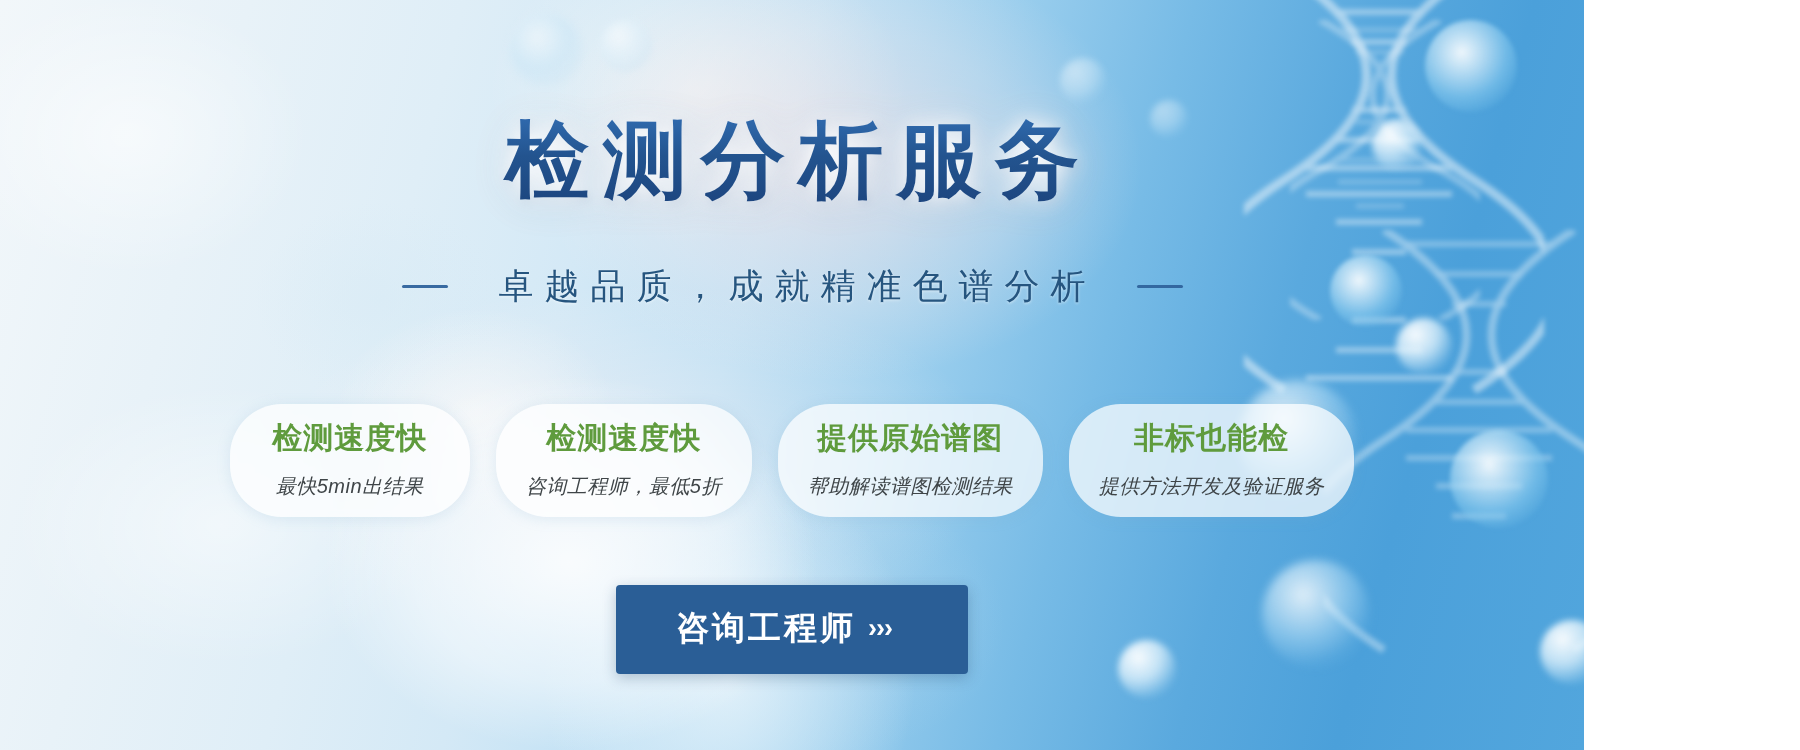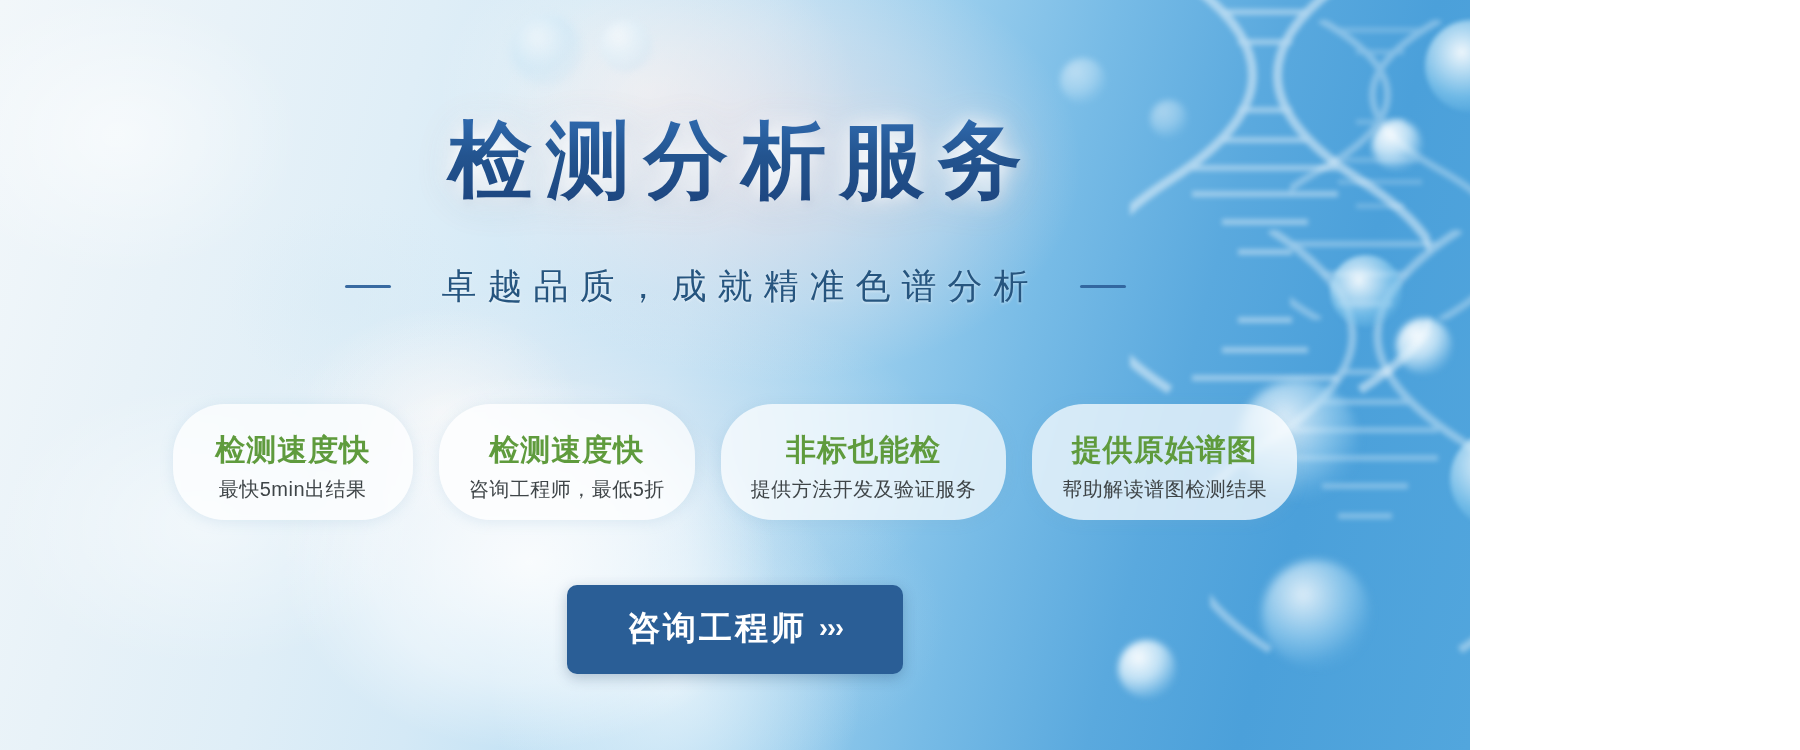--- a/index.html
+++ b/index.html
@@ -3,21 +3,21 @@
 <meta charset="utf-8">
 <style>
   html,body{margin:0;padding:0;}
   body{
     width:1800px;height:750px;overflow:hidden;
     font-family:"Liberation Sans","DejaVu Sans",sans-serif;
   }
 
   
   .banner{
-    position:relative;width:1470px;height:750px;overflow:hidden;
+    position:relative;width:1584px;height:750px;overflow:hidden;
     background:#7fbbe6;
   }
 
   
   .bg-layer{position:absolute;inset:0;}
 
   .bg-base{
     background:
       linear-gradient(105deg,
         #f2f7fa 0%,
@@ -104,43 +104,43 @@
     text-shadow:0 1px 3px rgba(255,255,255,.55);
   }
 
   .pills{
     position:absolute;left:0;right:0;top:404px;
     display:flex;justify-content:center;align-items:flex-start;gap:26px;
   }
   .pill{
     background:rgba(255,255,255,.72);
     border-radius:52px;
-    padding:28px 30px 18px 30px;
+    padding:16px 30px 18px 30px;
     text-align:center;
     backdrop-filter:blur(3px);
     box-shadow:0 2px 14px rgba(120,170,205,.18);
     min-width:180px;
   }
   .pill-title{
     font-size:30px;line-height:1.22;font-weight:bold;
     color:#5f9b3d;letter-spacing:1px;white-space:nowrap;
   }
   .pill-sub{
-    margin-top:8px;
+    margin-top:17px;
     font-size:20px;line-height:1.25;
-    color:#3f4548;letter-spacing:.5px;white-space:nowrap;
+    color:#3f4548;letter-spacing:.5px;white-space:nowrap;font-style:italic;
   }
 
   .cta-wrap{position:absolute;left:0;right:0;top:585px;display:flex;justify-content:center;}
   .cta{
     display:inline-flex;align-items:center;gap:12px;
     background:#2a5e96;color:#ffffff;
     font-size:33px;font-weight:bold;letter-spacing:3px;
-    padding:21px 60px 23px 60px;
-    border:0;border-radius:10px;cursor:pointer;
+    padding:21px 76px 23px 60px;
+    border:0;border-radius:4px;cursor:pointer;
     box-shadow:0 4px 14px rgba(25,60,105,.28);
     font-family:inherit;
   }
   .cta-arrows{font-size:27px;font-weight:bold;letter-spacing:-1px;line-height:1;}
 </style>
 </head>
 <body>
 
 <div class="banner">
 
@@ -242,27 +242,27 @@
         <div class="pill-title">检测速度快</div>
         <div class="pill-sub">最快5min出结果</div>
       </div>
 
       <div class="pill">
         <div class="pill-title">检测速度快</div>
         <div class="pill-sub">咨询工程师，最低5折</div>
       </div>
 
       <div class="pill">
+        <div class="pill-title">提供原始谱图</div>
+        <div class="pill-sub">帮助解读谱图检测结果</div>
+      </div>
+
+      <div class="pill">
         <div class="pill-title">非标也能检</div>
         <div class="pill-sub">提供方法开发及验证服务</div>
-      </div>
-
-      <div class="pill">
-        <div class="pill-title">提供原始谱图</div>
-        <div class="pill-sub">帮助解读谱图检测结果</div>
       </div>
 
     </div>
 
     <div class="cta-wrap">
       <button class="cta">
         <span>咨询工程师</span>
         <span class="cta-arrows">›››</span>
       </button>
     </div>

